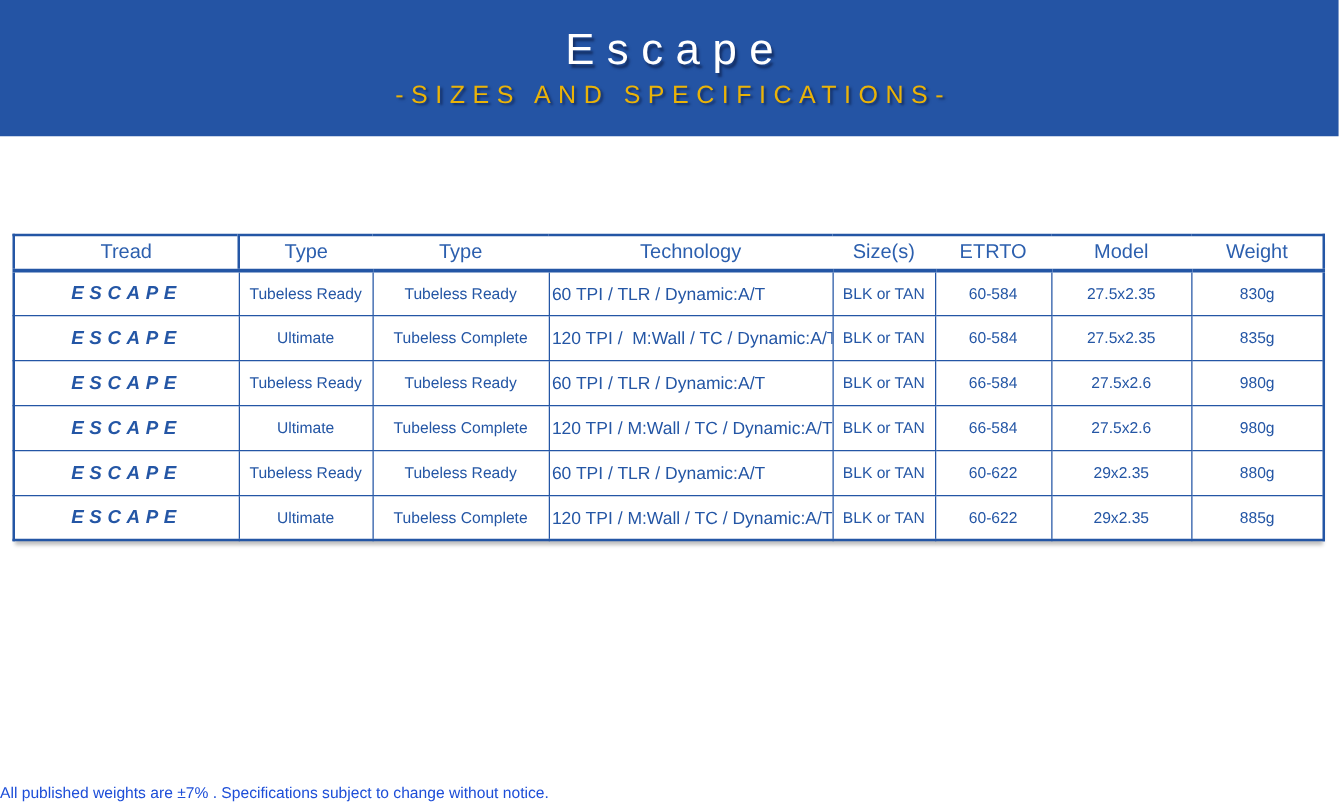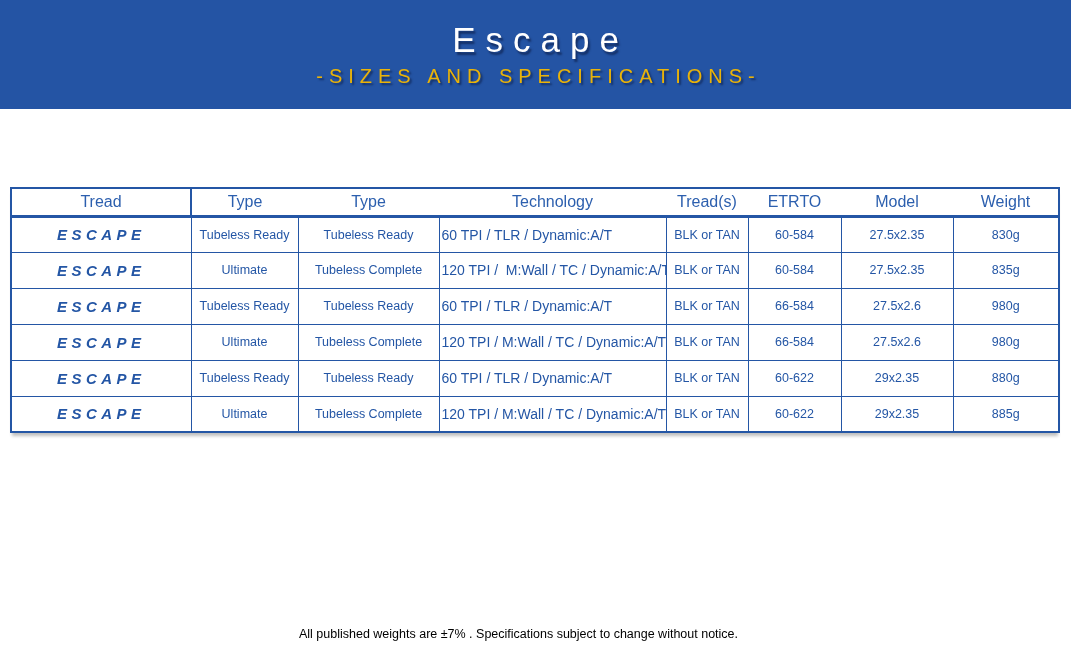--- a/index.html
+++ b/index.html
@@ -79,22 +79,22 @@
   tbody td.cell-technology {
     text-align: left;
     padding-left: 2px;
     font-size: 14px;
   }
 
   
   .footer-note {
     position: absolute; left: 0; bottom: 7px;
     width: 100%;
-    text-align: center;
-    color: #000000;
+    text-align: left;
+    color: #1d4ed8;
     font-size: 12.5px;
   }
 </style>
 </head>
 <body>
 
 <div class="page">
 
   <div class="banner">
     <div class="banner-title">Escape</div>
@@ -111,21 +111,21 @@
       <col style="width:93px">
       <col style="width:112px">
       <col style="width:106px">
     </colgroup>
     <thead>
       <tr>
           <th>Tread</th>
           <th>Type</th>
           <th>Type</th>
           <th>Technology</th>
-          <th>Tread(s)</th>
+          <th>Size(s)</th>
           <th>ETRTO</th>
           <th>Model</th>
           <th>Weight</th>
         </tr>
     </thead>
     <tbody>
         <tr>
           <td class="cell-tread">ESCAPE</td>
           <td class="cell-model">Tubeless Ready</td>
           <td class="cell-type">Tubeless Ready</td>

